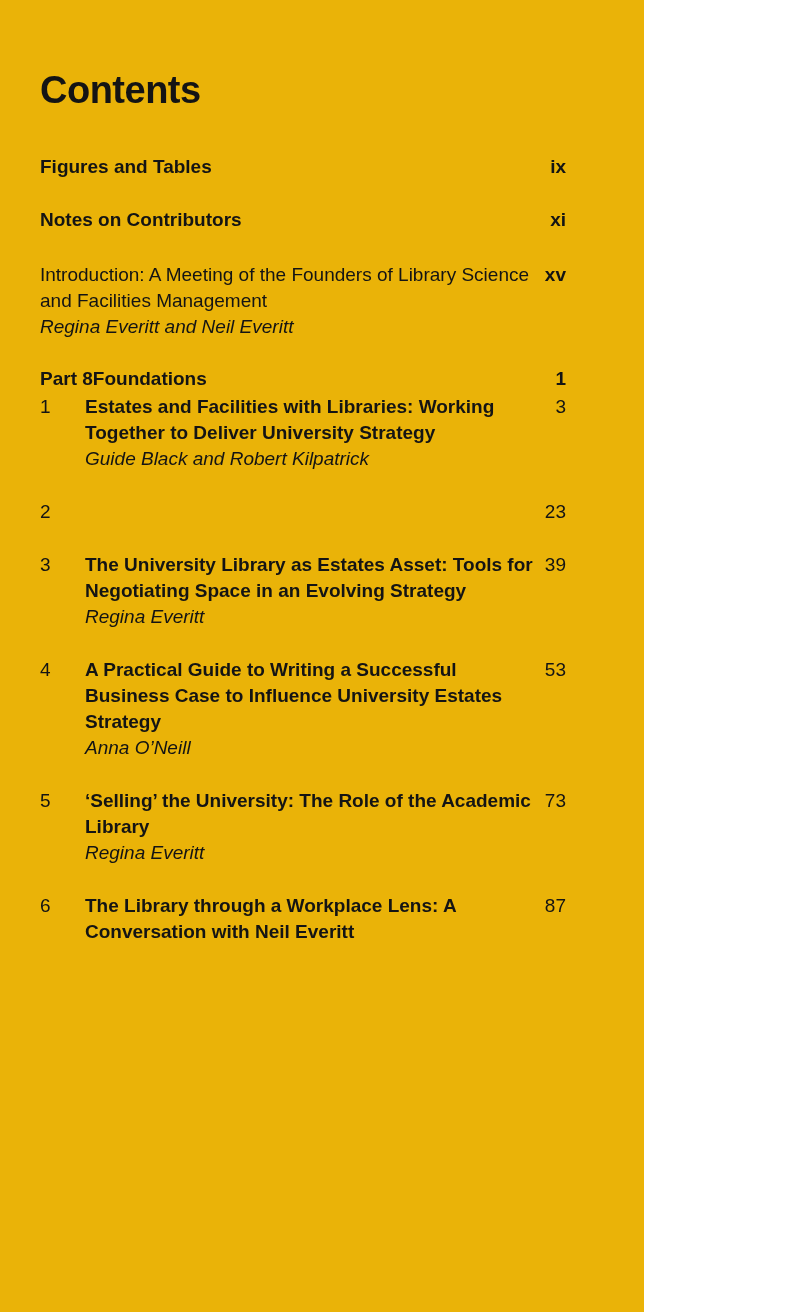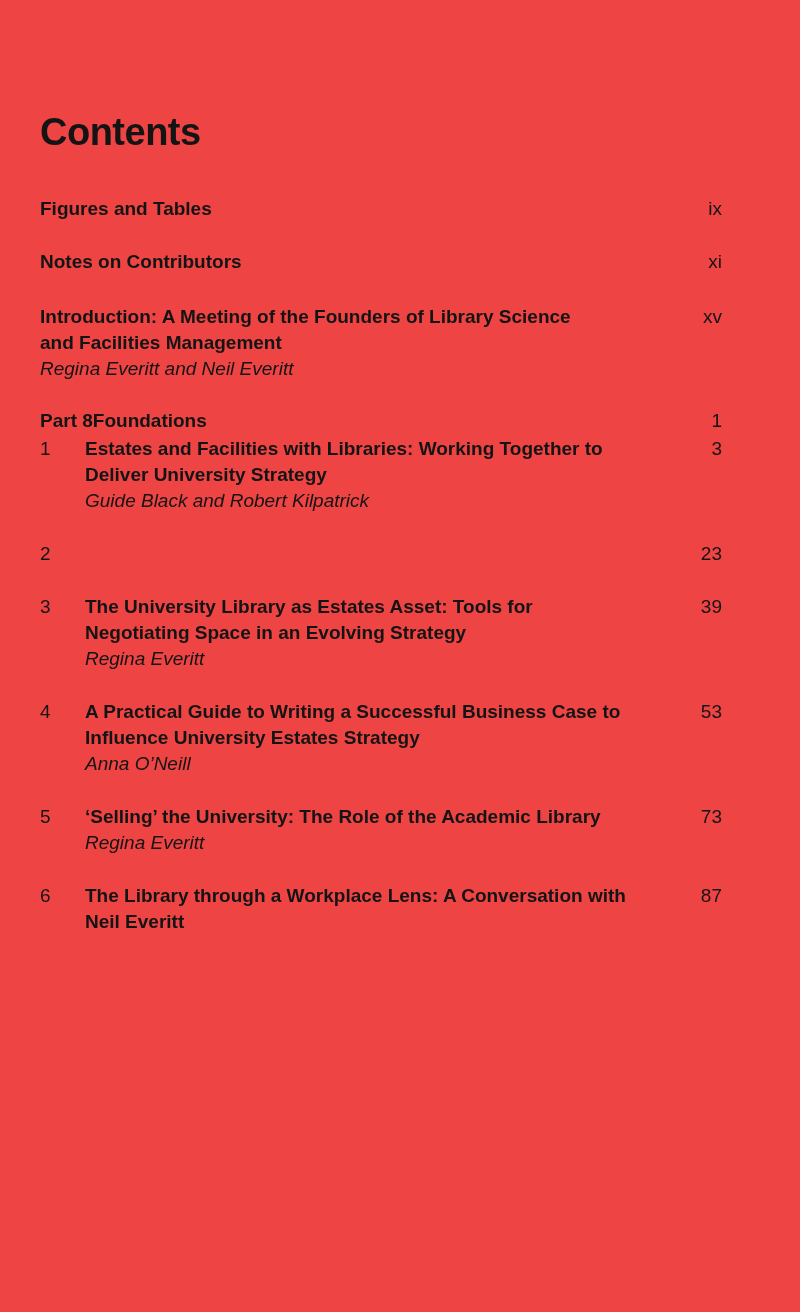--- a/index.html
+++ b/index.html
@@ -2,27 +2,27 @@
 <html><head>
 <meta charset="utf-8">
 <style>
   html, body {
     margin: 0;
     padding: 0;
     background: #ffffff;
   }
   .page {
     position: relative;
-    width: 800px;
+    width: 644px;
     height: 1312px;
     box-sizing: border-box;
-    background: #ef4444;
+    background: #eab308;
     color: #141414;
     font-family: "Liberation Sans", "DejaVu Sans", sans-serif;
-    padding: 110px 78px 0 40px;
+    padding: 68px 78px 0 40px;
     overflow: hidden;
   }
   h1.contents-title {
     font-size: 38px;
     font-weight: bold;
     line-height: 44px;
     margin: 0 0 44px 0;
     letter-spacing: -0.5px;
   }
   .entry {
@@ -36,24 +36,24 @@
     font-weight: bold;
     line-height: 22px;
     gap: 22px;
   }
   .fm-title { flex: 0 0 auto; }
   .pagenum {
     margin-left: auto;
     text-align: right;
     white-space: nowrap;
   }
-  .pagenum.bold { font-weight: normal; }
+  .pagenum.bold { font-weight: bold; }
   .intro-entry { margin-bottom: 26px; }
   .intro-text { width: 560px; }
-  .intro-title { font-weight: bold; }
+  .intro-title { font-weight: normal; }
   .authors {
     font-style: italic;
     font-weight: normal;
   }
   .part-entry {
     font-weight: bold;
     margin-bottom: 2px;
   }
   .part-label { flex: 0 0 auto; }
   .part-title { }

